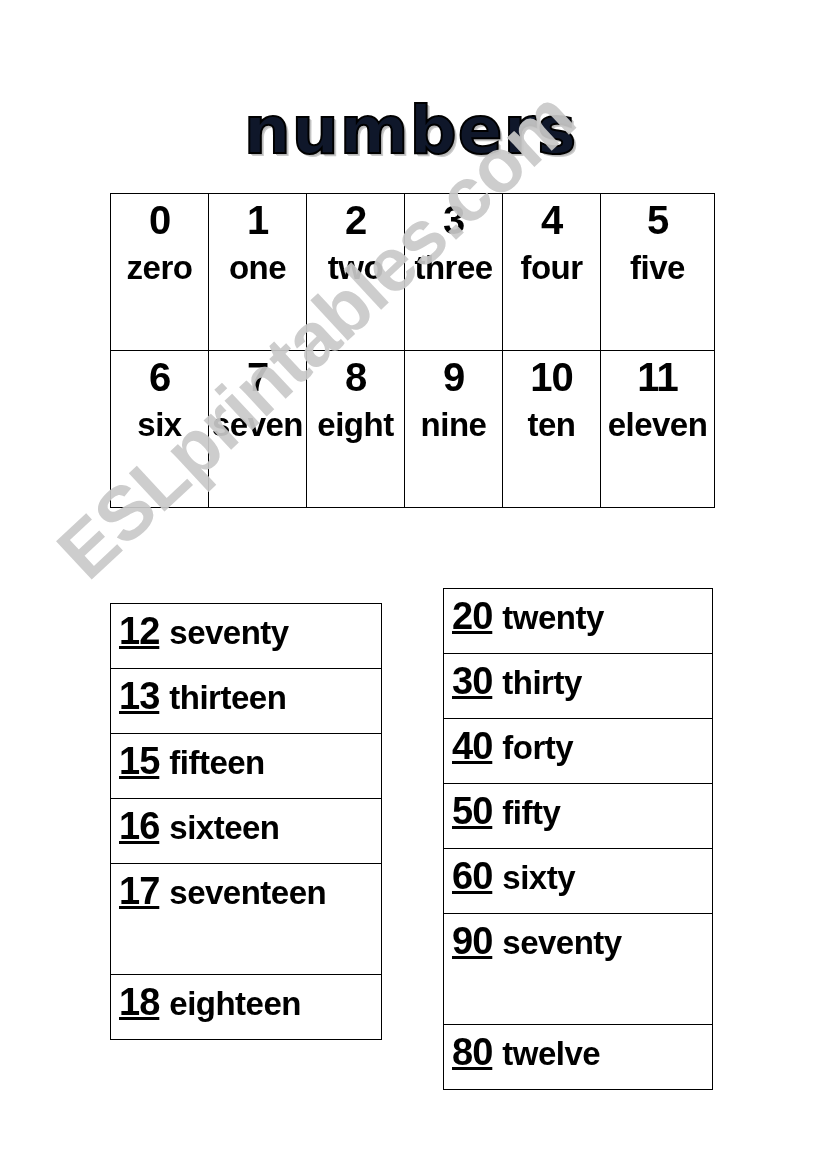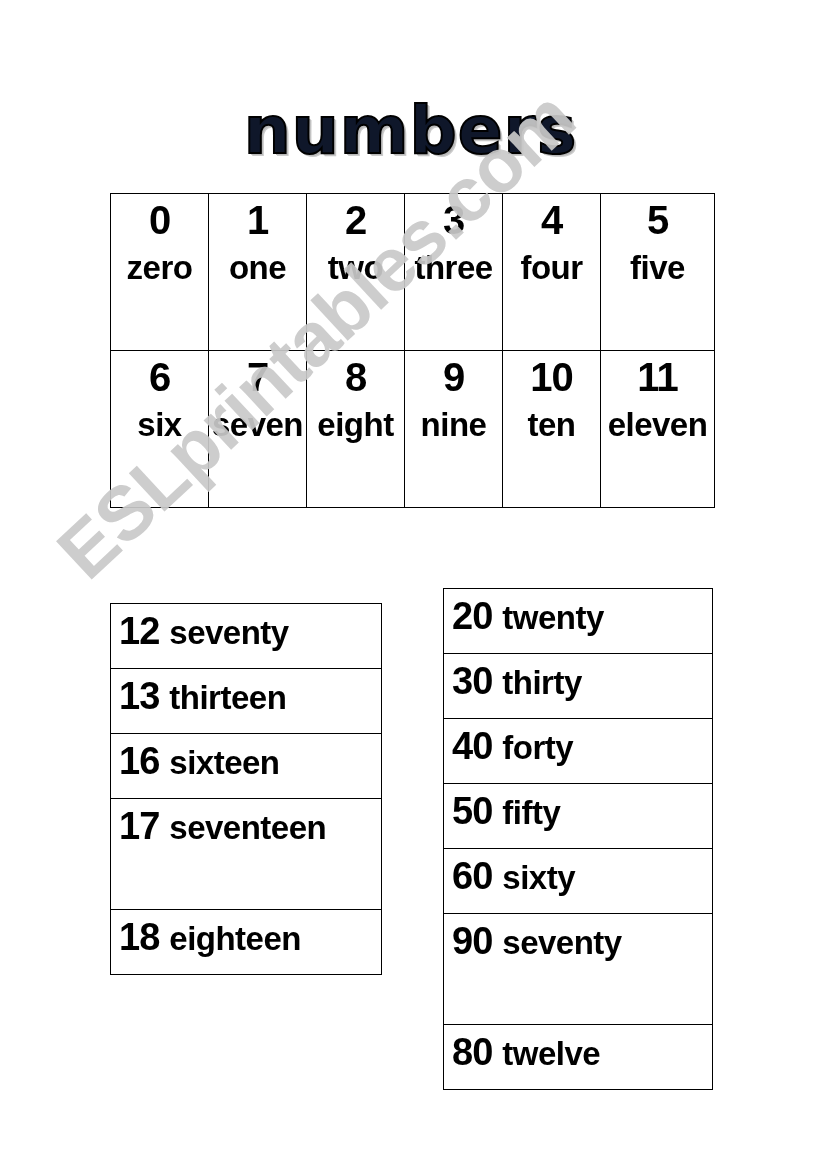--- a/index.html
+++ b/index.html
@@ -128,20 +128,21 @@
     height: 54px;
     overflow: hidden;
   }
   .list-table td.tall { height: 106px; }
 
   .row-num {
     font-family: "Liberation Sans", sans-serif;
     font-weight: bold;
     font-size: 38px;
     letter-spacing: -1px;
+    text-decoration: underline;
   }
   .row-word {
     font-family: "Liberation Sans", sans-serif;
     font-weight: bold;
     font-size: 33px;
     letter-spacing: -0.5px;
   }
   .gap { display: inline-block; width: 10px; }
 </style>
 </head>
@@ -219,20 +220,25 @@
       <span class="row-num">12</span><span class="gap"></span><span class="row-word">seventy</span>
     </td>
       </tr>
     <tr>
         <td>
       <span class="row-num">13</span><span class="gap"></span><span class="row-word">thirteen</span>
     </td>
       </tr>
     <tr>
         <td>
+      <span class="row-num">15</span><span class="gap"></span><span class="row-word">fifteen</span>
+    </td>
+      </tr>
+    <tr>
+        <td>
       <span class="row-num">16</span><span class="gap"></span><span class="row-word">sixteen</span>
     </td>
       </tr>
     <tr>
         <td class="tall">
       <span class="row-num">17</span><span class="gap"></span><span class="row-word">seventeen</span>
     </td>
       </tr>
     <tr>
         <td>

